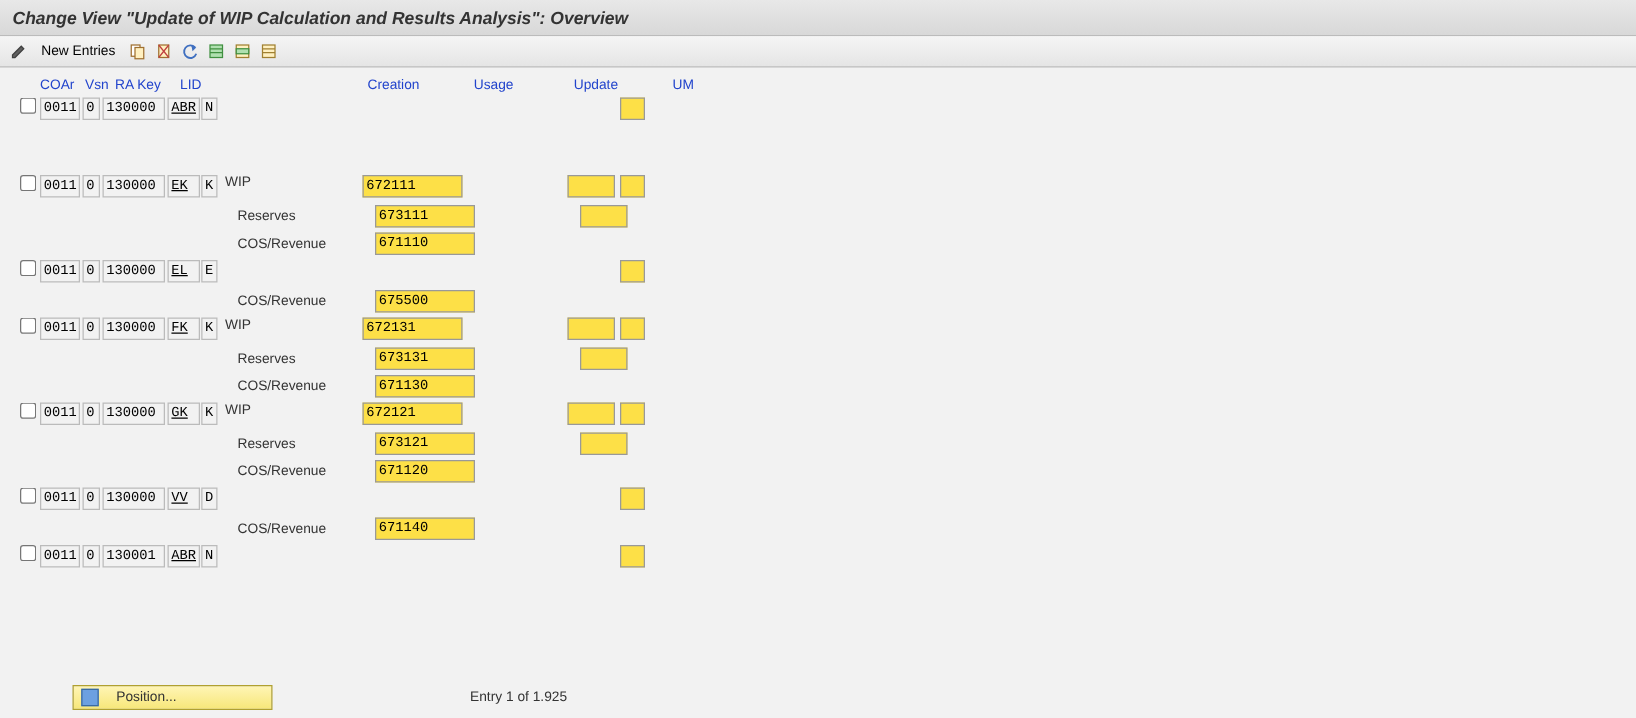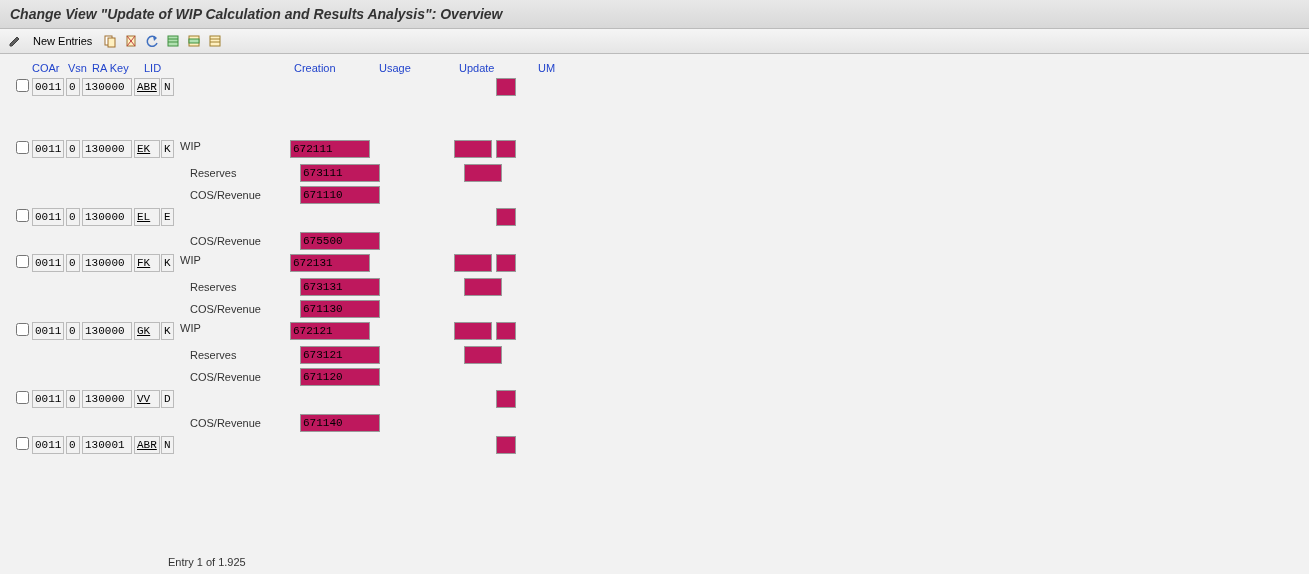--- a/index.html
+++ b/index.html
@@ -91,21 +91,21 @@
       padding-left: 6px;
       height: 22px;
     }
     .detail-row .spacer-keys { width: 170px; display:inline-block;}
     .chk { width: 16px; margin-right: 0px;}
     input[type="checkbox"]{ width:13px; height:13px; margin:0 2px 0 0; vertical-align:middle;}
     .fld {
       font-family: "Courier New", monospace;
       font-size: 11px;
       border: 1px solid #999;
-      background: #be185d;
+      background: #fde047;
       padding: 1px 2px;
       height: 18px;
       line-height: 14px;
     }
     .f-coar { width: 32px; margin-right: 2px;}
     .f-vsn  { width: 14px; margin-right: 2px;}
     .f-rakey{ width: 50px; margin-right: 2px;}
     .f-lid  { width: 26px; margin-right: 1px; text-decoration: underline;}
     .f-lid2 { width: 13px; margin-right: 2px;}
     .desc-label { width: 114px; display:inline-block; color:#333; padding-left:4px;}
@@ -374,14 +374,18 @@
           <span style="width:86px;display:inline-block"></span>
           <span class="usage-spc"></span>
           <span style="width:42px;display:inline-block"></span>
           <input class="fld f-um" value="" style="">
         </div>
       </div>
     </div>
 </div>
 
 <div class="footer-bar">
+  <div class="pos-btn">
+    <span class="pos-icon"></span>
+    <span>Position...</span>
+  </div>
   <span class="entry-txt">Entry 1 of 1.925</span>
 </div>
 
 </body></html>

